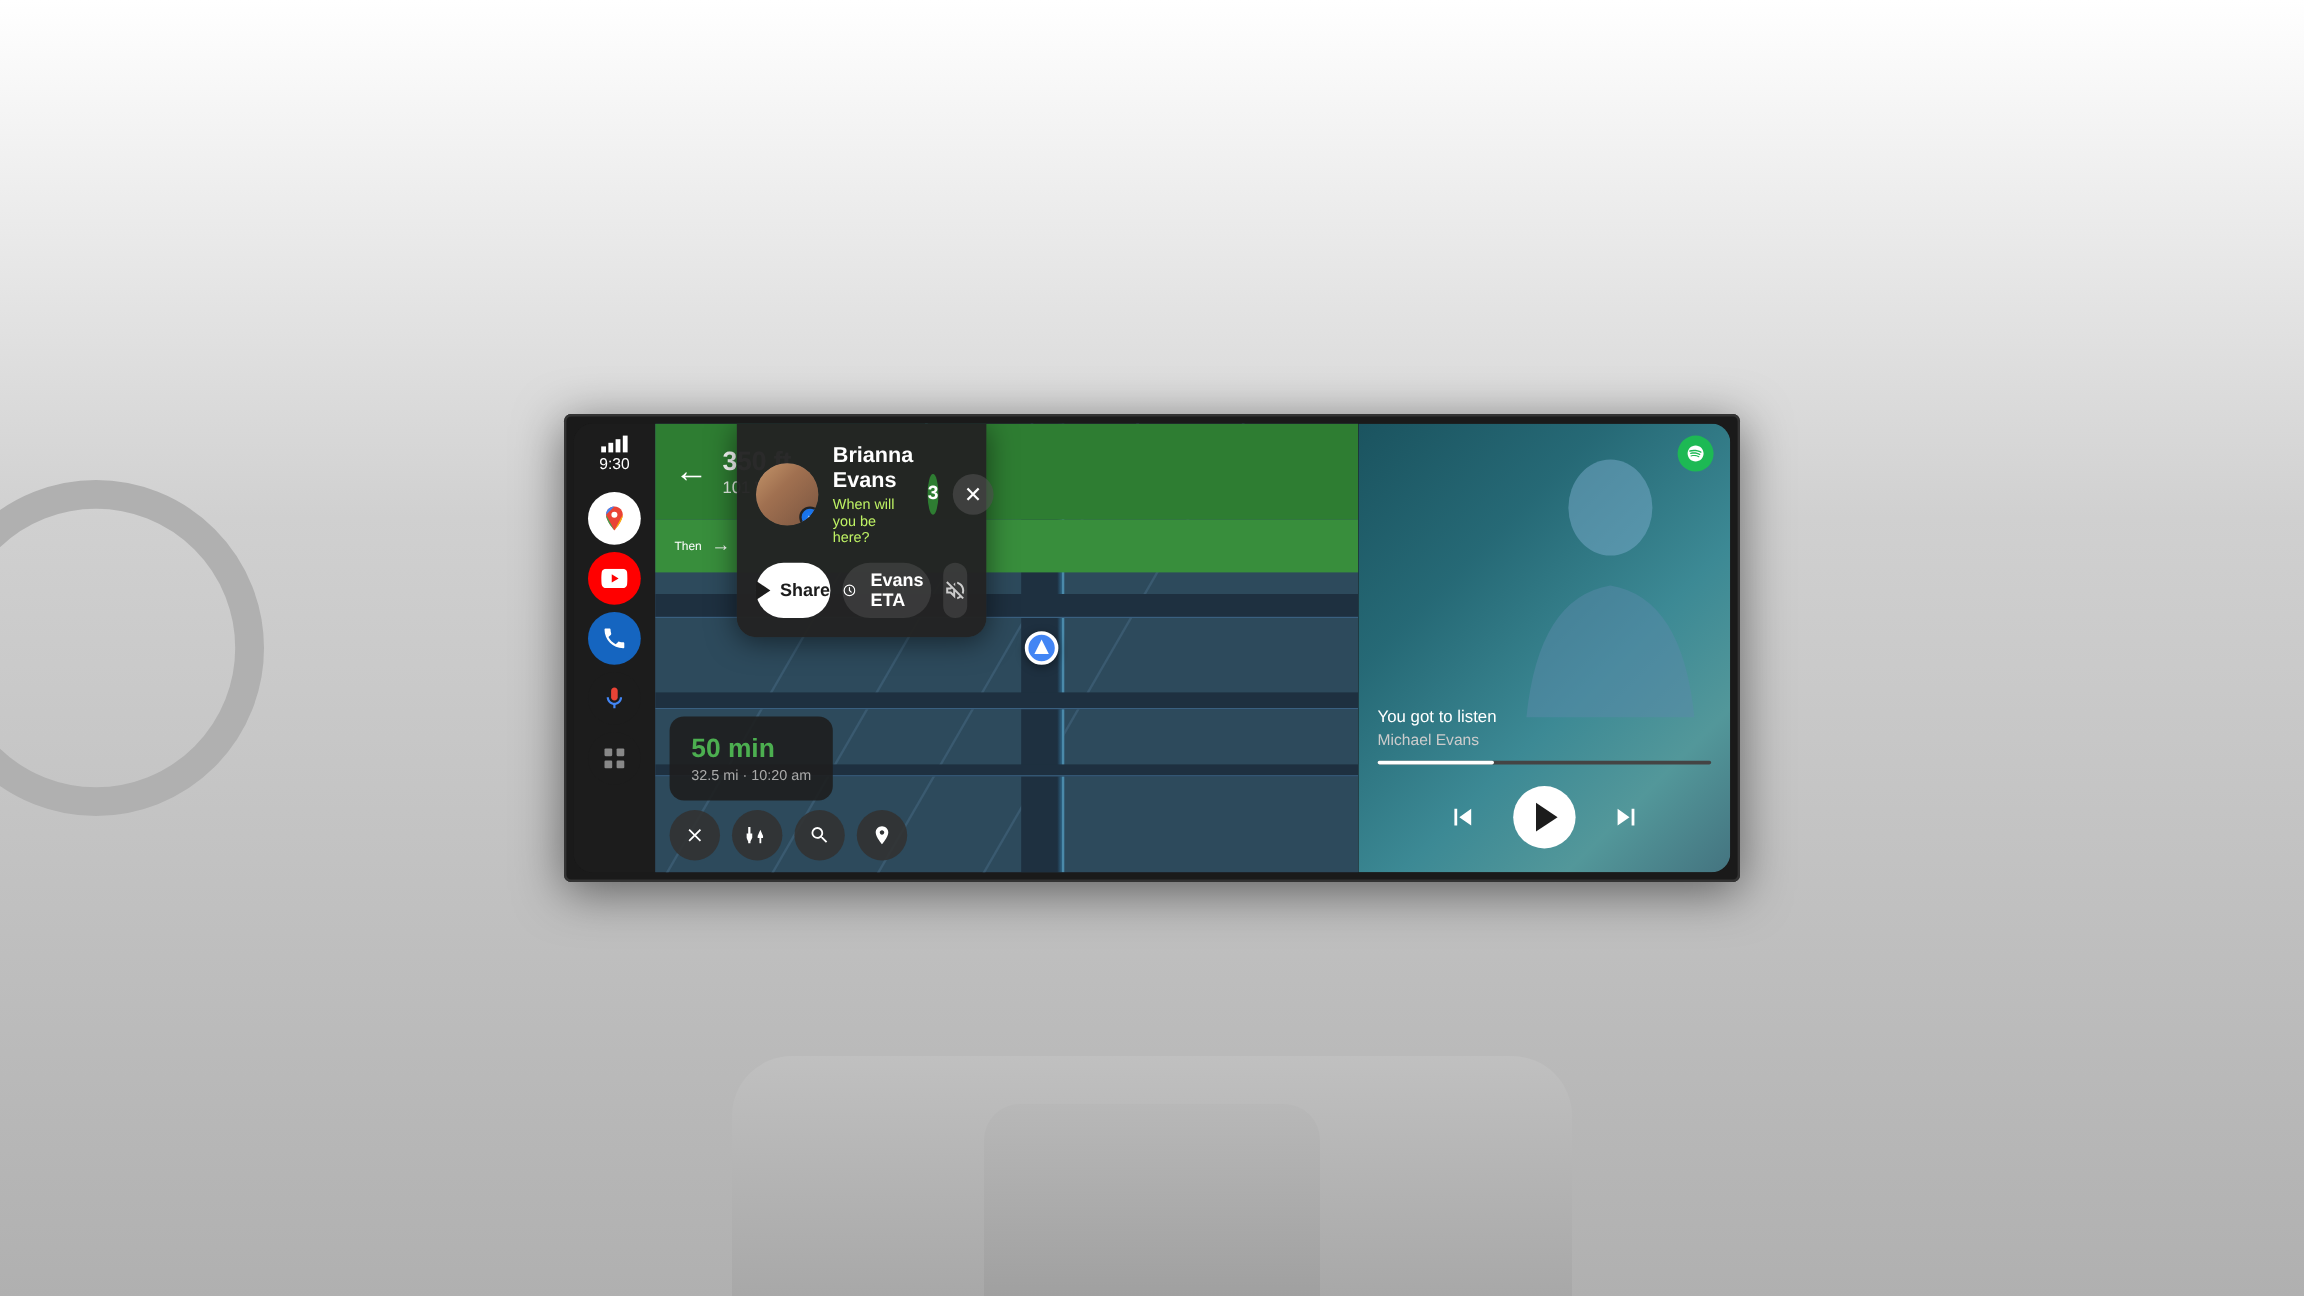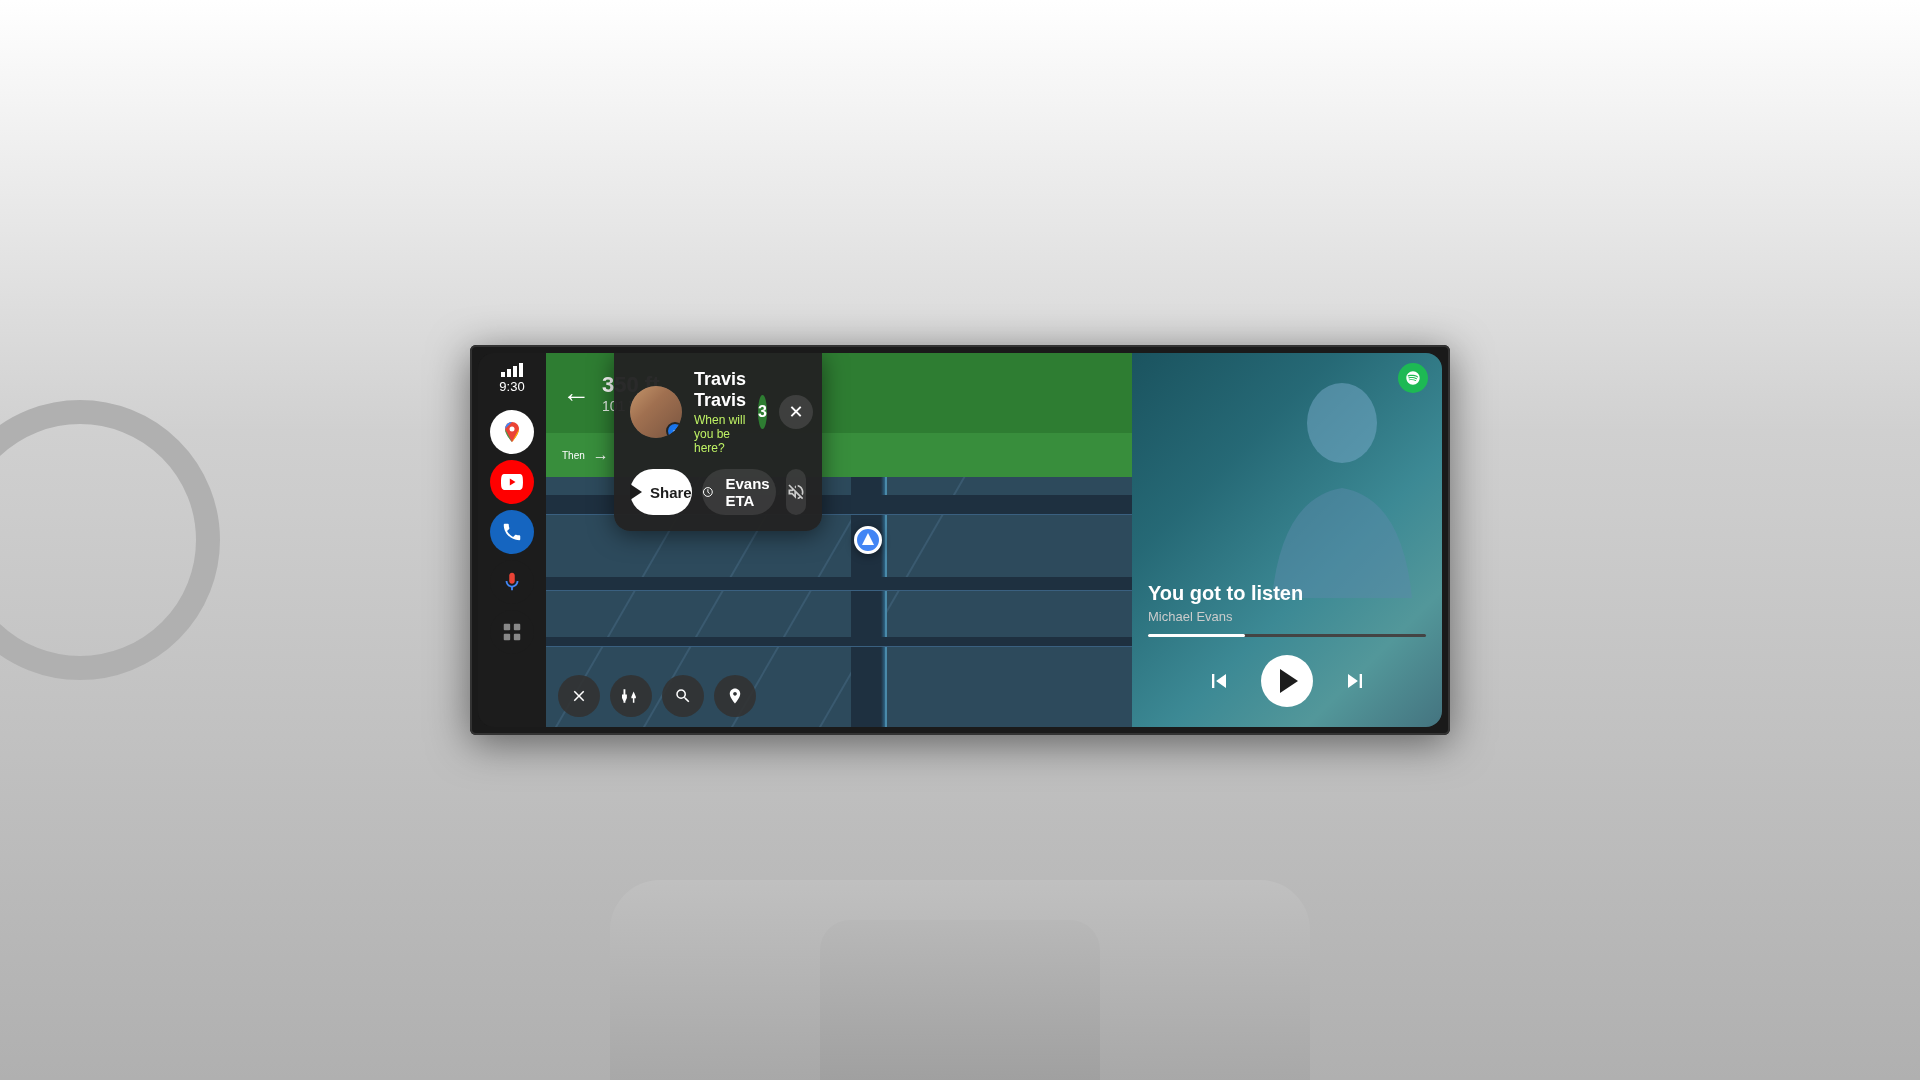--- a/index.html
+++ b/index.html
@@ -282,22 +282,22 @@
     .music-info {
       position: absolute;
       bottom: 90px;
       left: 0;
       right: 0;
       padding: 0 16px;
     }
 
     .music-title {
       color: #ffffff;
-      font-size: 20px;
-      font-weight: bold;
+      font-size: 14px;
+      font-weight: normal;
     }
 
     .music-artist {
       color: #cccccc;
       font-size: 13px;
       margin-top: 4px;
     }
 
     .music-progress {
       margin-top: 10px;
@@ -613,20 +613,24 @@
 
         <div class="then-section">
           <span class="then-text">Then</span>
           <span style="color:#ffffff;font-size:16px;">→</span>
         </div>
 
         <div class="location-pin">
           <div class="location-arrow"></div>
         </div>
 
+        <div class="eta-box">
+          <div class="eta-time">50 min</div>
+          <div class="eta-details">32.5 mi · 10:20 am</div>
+        </div>
 
         <div class="map-actions">
           <div class="map-action-btn">
             <svg width="18" height="18" viewBox="0 0 24 24">
               <path d="M19 6.41L17.59 5 12 10.59 6.41 5 5 6.41 10.59 12 5 17.59 6.41 19 12 13.41 17.59 19 19 17.59 13.41 12z" fill="#fff"></path>
             </svg>
           </div>
           <div class="map-action-btn">
             <svg width="18" height="18" viewBox="0 0 24 24">
               <path d="M6.5 10h-2V3H2v7H0v4.8L2 19v2h2.5v-2l2-4.2V10zm12 5h-2v6h-2v-6h-2v-2l3-7 3 7v2z" fill="#fff"></path>
@@ -649,21 +653,21 @@
             <div class="notif-avatar">
               <div class="notif-avatar-img"></div>
               <div class="avatar-badge">
                 <svg width="10" height="10" viewBox="0 0 24 24">
                   <path d="M12 2C6.36 2 2 6.13 2 11.7c0 2.91 1.19 5.56 3.14 7.48.16.15.26.36.27.59l.05 1.84c.02.58.61.96 1.13.71l2.06-.91c.17-.08.36-.09.54-.04.9.25 1.85.38 2.81.38 5.64 0 10-4.13 10-9.7C22 6.13 17.64 2 12 2z" fill="#1877f2"></path>
                   <path d="M9.57 9.85L6.71 14.3c-.28.44.27.94.68.63l2.9-2.2c.21-.16.49-.16.7 0l2.14 1.6c.51.38 1.23.22 1.54-.34l2.86-4.45c.28-.44-.27-.94-.68-.63l-2.9 2.2c-.21.16-.49.16-.7 0L10.11 9.51c-.51-.38-1.23-.22-1.54.34z" fill="white"></path>
                 </svg>
               </div>
             </div>
             <div class="notif-text">
-              <div class="notif-name">Travis Travis</div>
+              <div class="notif-name">Brianna Evans</div>
               <div class="notif-message">When will you be here?</div>
             </div>
             <div class="notif-count-badge">3</div>
             <div class="notif-close">✕</div>
           </div>
           <div class="notif-actions">
             <div class="notif-play-btn">
               <div class="play-triangle"></div>
               <span>Share</span>
             </div>

